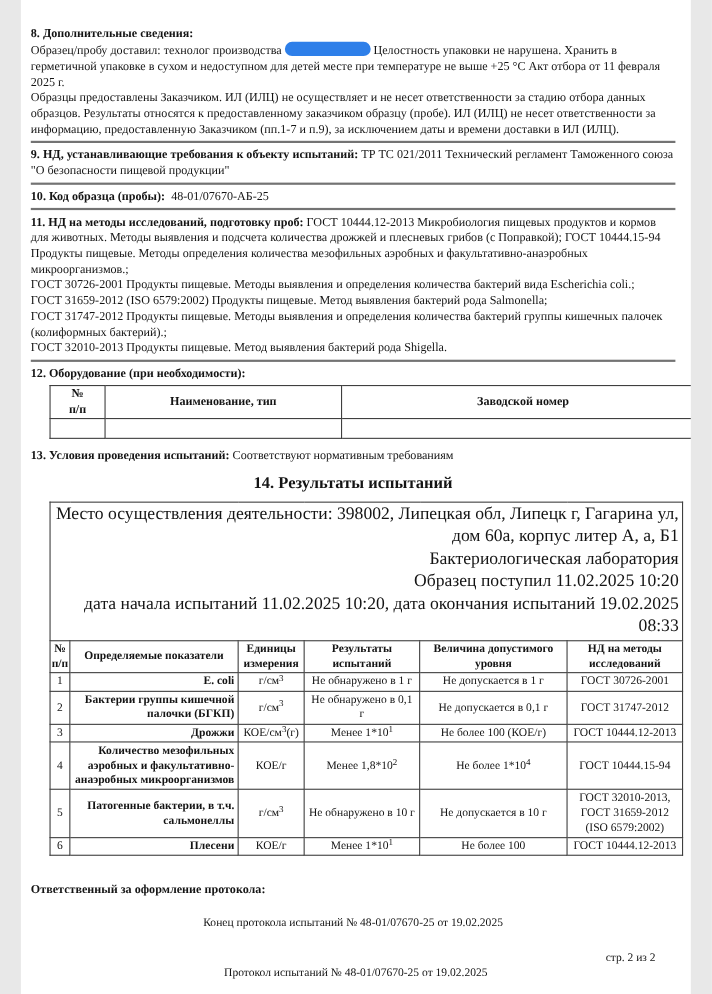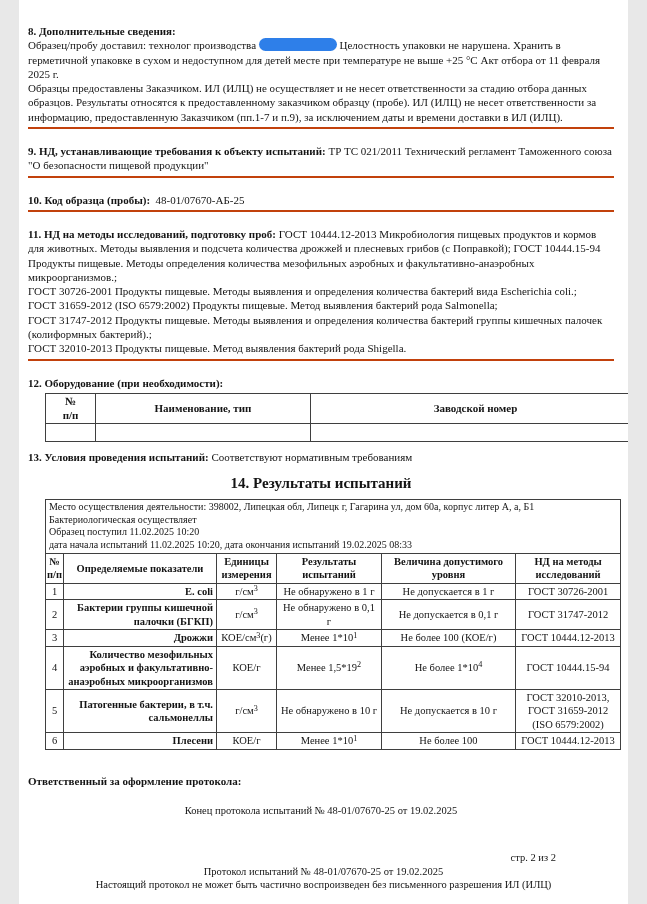--- a/index.html
+++ b/index.html
@@ -10,51 +10,51 @@
     font-family:"Liberation Serif", serif;
     font-size:11px;
     color:#141414;
     overflow:hidden;
     margin:0 auto;
   }
   .content{padding:24px 14px 0 9px;}
   .para{margin:0;line-height:1.3;}
   b{font-weight:bold;}
   section{display:block;}
-  .rule{border-top:2px solid #c2410c;margin-top:3px;padding-top:15px;}
+  .rule{border-top:2px solid #737373;margin-top:3px;padding-top:4px;}
 
   
   .pill{display:inline-block;background:#2e7fe9;border-radius:8px;height:13px;vertical-align:-2px;}
   .pill-1{width:78px;}
   .pill-2{width:88px;height:14px;border-radius:9px;vertical-align:-3px;}
 
   
   .eq-table{border-collapse:collapse;width:595px;margin:3px 0 7px 17px;table-layout:fixed;}
   .eq-table th,.eq-table td{border:1.4px solid #3f3f3f;padding:1px 3px;line-height:1.25;}
   .eq-table th{font-weight:bold;text-align:center;white-space:pre-line;}
   .eq-table .empty-row td{height:15px;}
 
   .s13{margin-top:8px;}
 
   
   .res-title{text-align:center;font-size:15px;font-weight:bold;margin:10px 0 7px 0;}
   .res-table{border-collapse:collapse;width:575px;margin:0 0 0 17px;table-layout:fixed;font-size:10.5px;}
   .res-table th,.res-table td{border:1.4px solid #3f3f3f;padding:1px 3px;vertical-align:middle;line-height:1.28;}
   .res-table th{font-weight:bold;text-align:center;white-space:pre-line;}
   .res-table th:first-child{padding:1px 0;}
-  .meta{text-align:left;font-size:10px;padding:2px 4px;line-height:1.32;}
+  .meta{text-align:right;font-size:16px;padding:2px 4px;line-height:1.32;}
   .c{text-align:center;}
   .l{text-align:right;font-weight:bold;}
   .sup{font-size:0.78em;position:relative;top:-0.45em;}
 
   .signoff{margin-top:24px;}
   .endline{text-align:center;font-size:10.5px;margin-top:17px;}
 
   .footer{position:absolute;left:0;right:0;bottom:12px;font-size:10.5px;line-height:1.3;}
-  .pagenum{text-align:right;padding-right:72px;}
+  .pagenum{text-align:right;padding-right:32px;}
   .fline{text-align:center;}
 </style>
 </head>
 <body>
 
 <div class="page">
   <div class="content">
 
     <section>
       <p class="para"><b>8. Дополнительные сведения:</b></p>
@@ -114,21 +114,21 @@
             <col style="width:153px">
             <col style="width:60px">
           <col style="width:105px">
             <col style="width:134px">
             <col style="width:105px">
         </colgroup>
         <tbody>
             <tr>
           <td class="meta" colspan="6">
             <div>Место осуществления деятельности: 398002, Липецкая обл, Липецк г, Гагарина ул, дом 60а, корпус литер А, а, Б1</div>
-            <div>Бактериологическая осуществляет</div>
+            <div>Бактериологическая лаборатория</div>
             <div>Образец поступил 11.02.2025 10:20</div>
             <div>дата начала испытаний 11.02.2025 10:20, дата окончания испытаний 19.02.2025 08:33</div>
           </td>
         </tr>
         <tr>
           <th>№
 п/п</th>
           <th>Определяемые показатели</th>
           <th>Единицы измерения</th>
           <th>Результаты испытаний</th>
@@ -156,21 +156,21 @@
           <td class="l">Дрожжи</td>
           <td class="c"><span>КОЕ/см</span><span class="sup">3</span><span>(г)</span></td>
           <td class="c"><span>Менее 1*10</span><span class="sup">1</span></td>
           <td class="c"><span>Не более 100 (КОЕ/г)</span><span class="sup"></span></td>
           <td class="c">ГОСТ 10444.12-2013</td>
         </tr>
         <tr>
           <td class="c">4</td>
           <td class="l">Количество мезофильных аэробных и факультативно-анаэробных микроорганизмов</td>
           <td class="c"><span>КОЕ/г</span><span class="sup"></span><span></span></td>
-          <td class="c"><span>Менее 1,5*19</span><span class="sup">2</span></td>
+          <td class="c"><span>Менее 1,8*10</span><span class="sup">2</span></td>
           <td class="c"><span>Не более 1*10</span><span class="sup">4</span></td>
           <td class="c">ГОСТ 10444.15-94</td>
         </tr>
         <tr>
           <td class="c">5</td>
           <td class="l">Патогенные бактерии, в т.ч. сальмонеллы</td>
           <td class="c"><span>г/см</span><span class="sup">3</span><span></span></td>
           <td class="c"><span>Не обнаружено в 10 г</span><span class="sup"></span></td>
           <td class="c"><span>Не допускается в 10 г</span><span class="sup"></span></td>
           <td class="c">ГОСТ 32010-2013, ГОСТ 31659-2012 (ISO 6579:2002)</td>
@@ -190,15 +190,14 @@
     <div class="signoff">
       <p class="para"><b>Ответственный за оформление протокола:</b></p>
     </div>
 
     <p class="endline">Конец протокола испытаний № 48-01/07670-25 от 19.02.2025</p>
   </div>
 
   <div class="footer">
     <div class="pagenum">стр. 2 из 2</div>
     <div class="fline">Протокол испытаний № 48-01/07670-25 от 19.02.2025</div>
-    <div class="fline">Настоящий протокол не может быть частично воспроизведен без письменного разрешения ИЛ (ИЛЦ)</div>
   </div>
 </div>
 
 </body></html>

